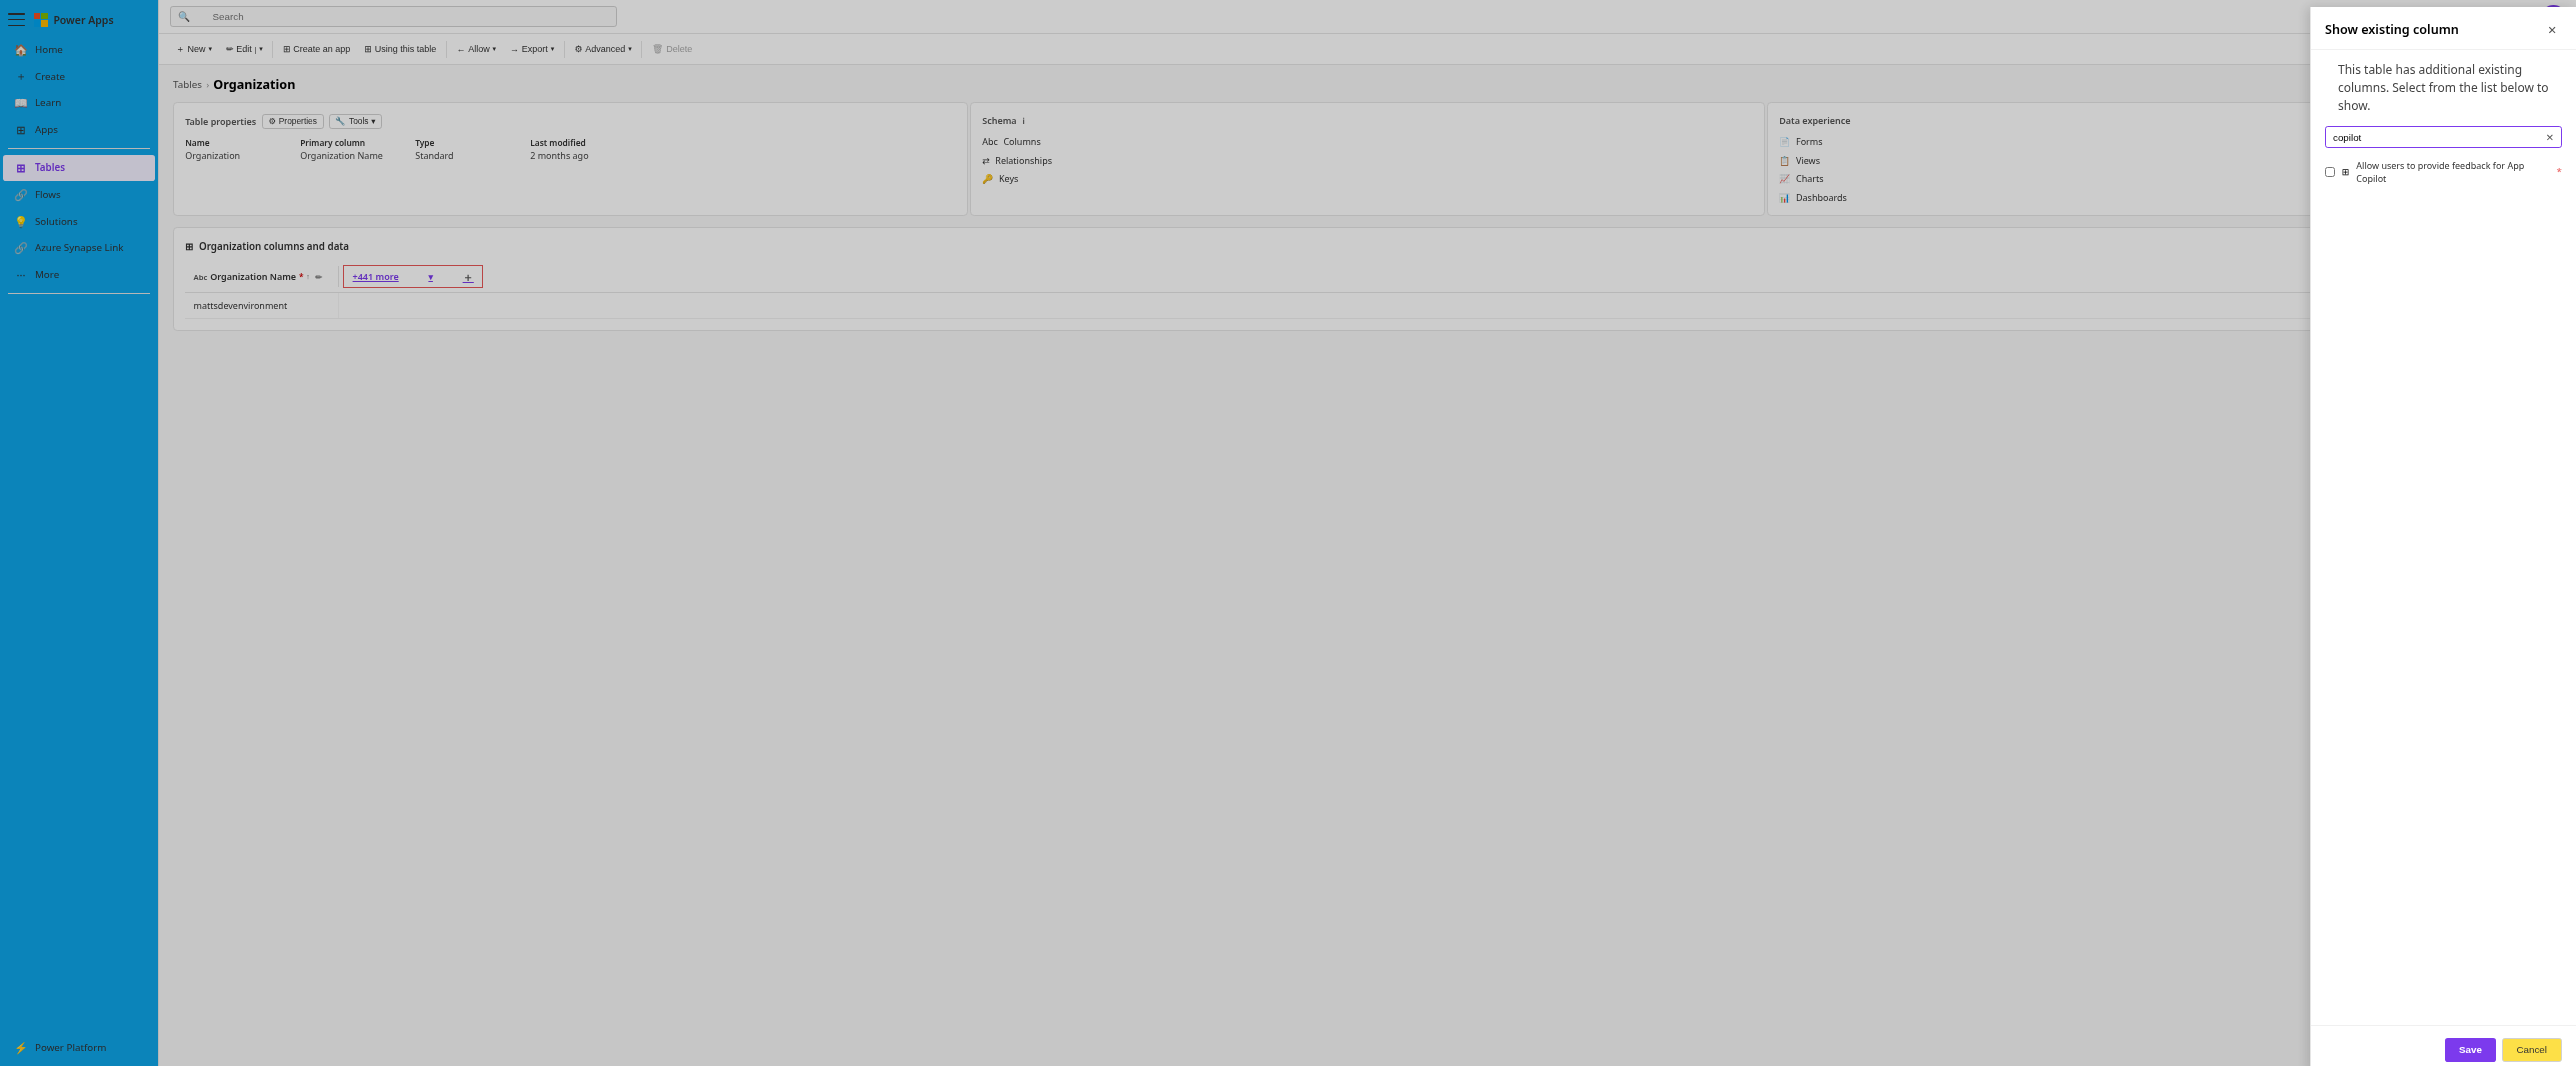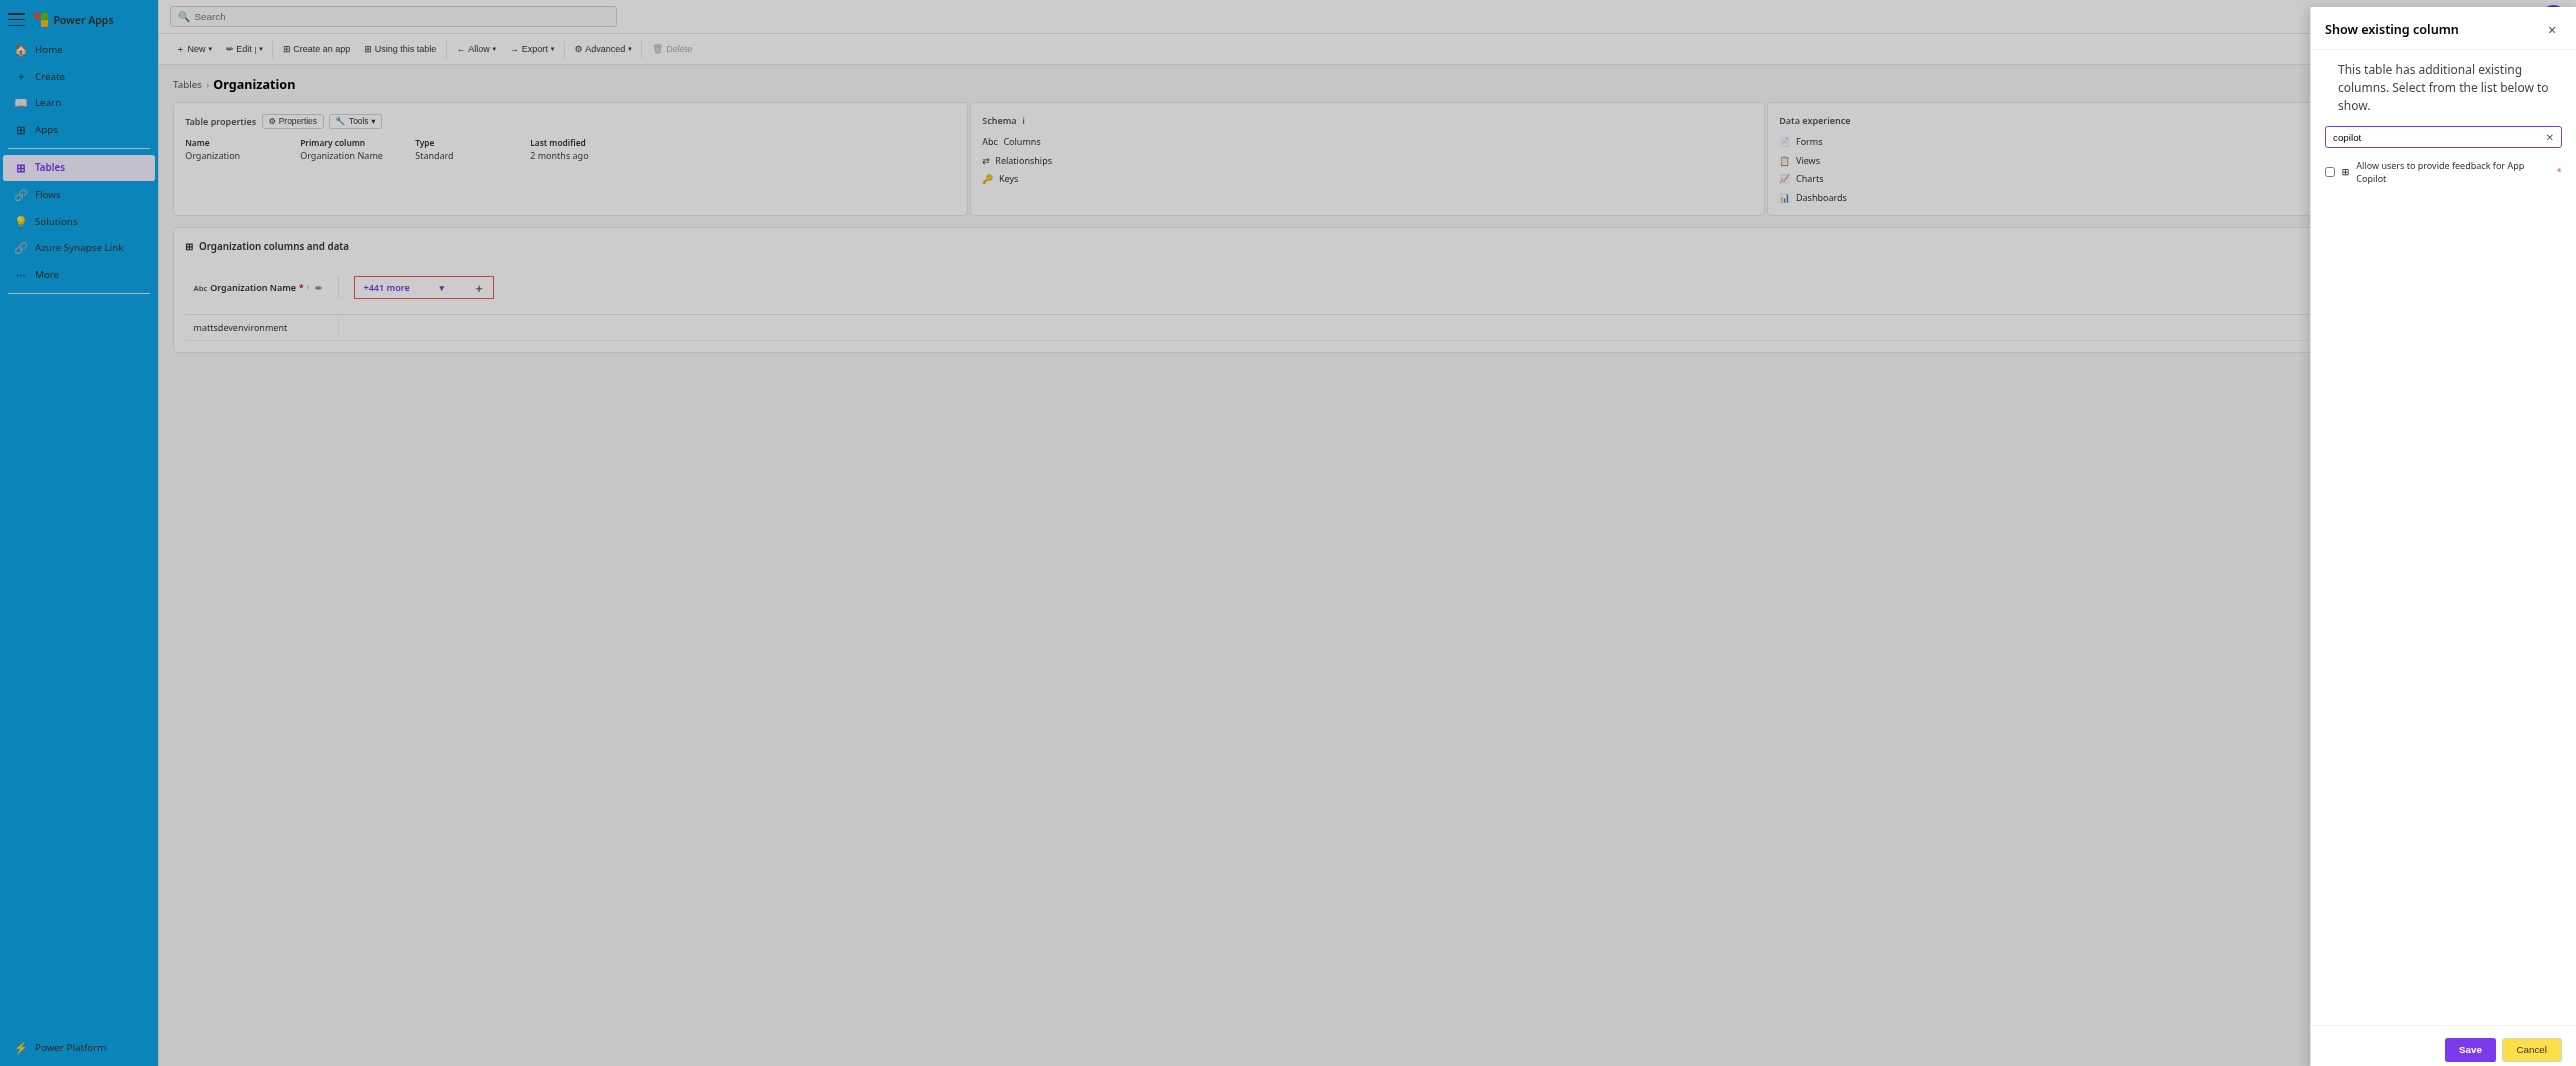--- a/index.html
+++ b/index.html
@@ -18,21 +18,21 @@
     .sidebar-item-icon { width: 14px; height: 14px; display: flex; align-items: center; justify-content: center; font-size: 11.2px; }
     .sidebar-divider { height: 0.7px; background: #e5e5e5; margin: 5.6px 8.4px; }
     .sidebar-item-label { font-size: 9.8px; }
 
     
     .main { flex: 1; display: flex; flex-direction: column; overflow: hidden; }
 
     
     .topbar { height: 34px; background: #fff; border-bottom: 0.7px solid #e5e5e5; display: flex; align-items: center; padding: 0 11.2px; gap: 8.4px; }
     .topbar-search { flex: 1; max-width: 447px; display: flex; align-items: center; border: 0.7px solid #d1d1d1; border-radius: 2.8px; padding: 2.8px 7px; gap: 4.2px; background: #fafafa; }
-    .topbar-search input { border: none; background: transparent; outline: none; font-size: 9.8px; width: 100%; }
+    .topbar-search input { border: none; background: transparent; outline: none; font-size: 9.8px; width: 100%; margin-left: 18px; }
     .topbar-icons { display: flex; gap: 5.6px; margin-left: auto; }
     .topbar-icon { width: 22.4px; height: 22.4px; display: flex; align-items: center; justify-content: center; border-radius: 50%; cursor: pointer; color: #555; }
 
     
     .cmdbar { height: 31px; background: #fff; border-bottom: 0.7px solid #e5e5e5; display: flex; align-items: center; padding: 0 11.2px; gap: 2.8px; }
     .cmd-btn { display: flex; align-items: center; gap: 2.8px; padding: 3.5px 5.6px; border-radius: 2.8px; cursor: pointer; color: #333; font-size: 9px; border: none; background: transparent; white-space: nowrap; }
     .cmd-btn.disabled { color: #aaa; cursor: default; }
     .cmd-btn .chevron { font-size: 7px; }
     .cmd-divider { width: 0.7px; height: 17px; background: #e5e5e5; margin: 0 1.4px; }
 
@@ -57,21 +57,21 @@
     .data-exp-card { flex: 1; }
     .data-exp-items { display: flex; flex-direction: column; gap: 5.6px; }
     .data-exp-item { display: flex; align-items: center; gap: 5.6px; font-size: 9px; color: #333; cursor: pointer; }
 
     
     .table-section { background: #fff; border: 0.7px solid #e5e5e5; border-radius: 4.2px; padding: 11.2px; }
     .table-section-title { font-size: 9.8px; font-weight: 600; color: #333; margin-bottom: 8.4px; display: flex; align-items: center; gap: 5.6px; }
     .data-table-header { display: flex; align-items: center; border-bottom: 0.7px solid #e5e5e5; }
     .table-col-header { padding: 4.2px 8.4px; font-size: 9px; font-weight: 600; color: #333; display: flex; align-items: center; gap: 2.8px; white-space: nowrap; }
     .table-col-header.primary { min-width: 154px; border-right: 0.7px solid #e5e5e5; }
-    .table-col-more { min-width: 140px; border: 1.4px solid #e85757; border-radius: 0; display: flex; align-items: center; justify-content: space-between; padding: 2.8px 8.4px; font-size: 9px; color: #7c3aed; cursor: pointer; font-weight: 600; margin: 15px; }
+    .table-col-more { min-width: 140px; border: 1.4px solid #e85757; border-radius: 0; display: flex; align-items: center; justify-content: space-between; padding: 2.8px 8.4px; font-size: 9px; color: #7c3aed; cursor: pointer; font-weight: 600; margin: 4px; text-decoration: underline; }
     .table-row { display: flex; border-bottom: 0.7px solid #f0f0f0; }
     .table-cell { padding: 5.6px 8.4px; font-size: 9px; color: #333; min-width: 154px; border-right: 0.7px solid #f5f5f5; }
     .sort-icon { font-size: 7px; color: #666; }
     .edit-icon { font-size: 8.4px; color: #888; cursor: pointer; margin-left: 2.8px; }
 
     
     .overlay { position: fixed; top: 0; left: 0; right: 0; bottom: 0; background: rgba(0,0,0,0.2); z-index: 100; }
 
     
     .panel { position: fixed; top: 7px; right: 0; width: 266px; height: 100vh; background: #fff; border-left: 0.7px solid #e5e5e5; z-index: 101; display: flex; flex-direction: column; box-shadow: -2.8px 0 11.2px rgba(0,0,0,0.15); }

